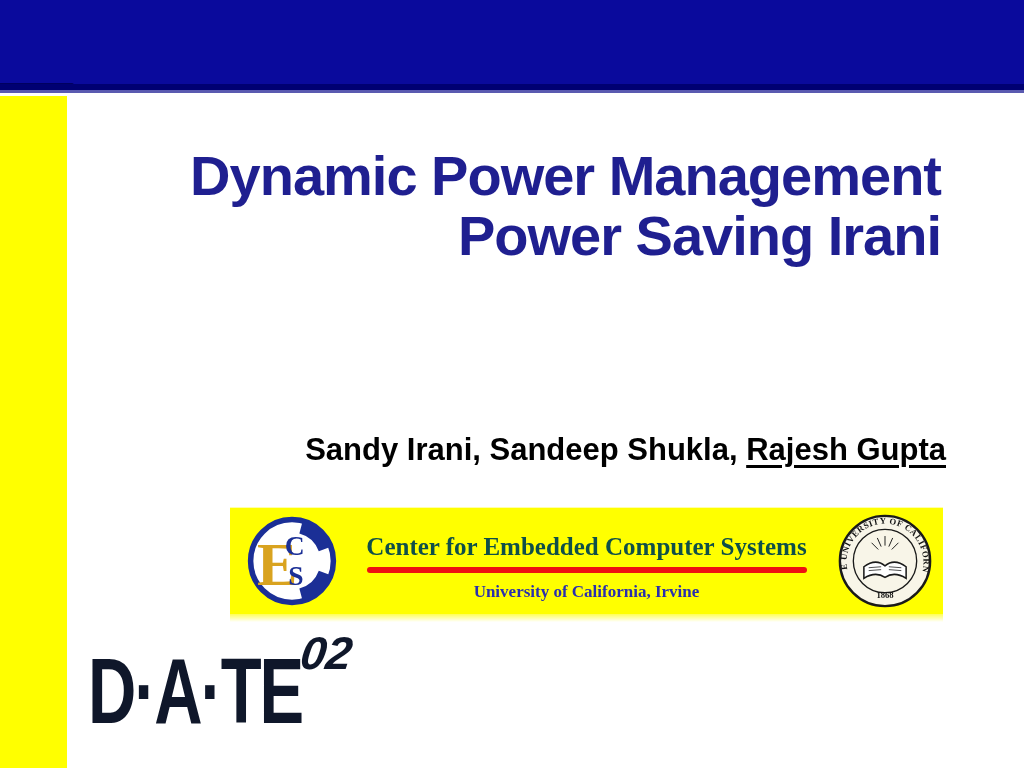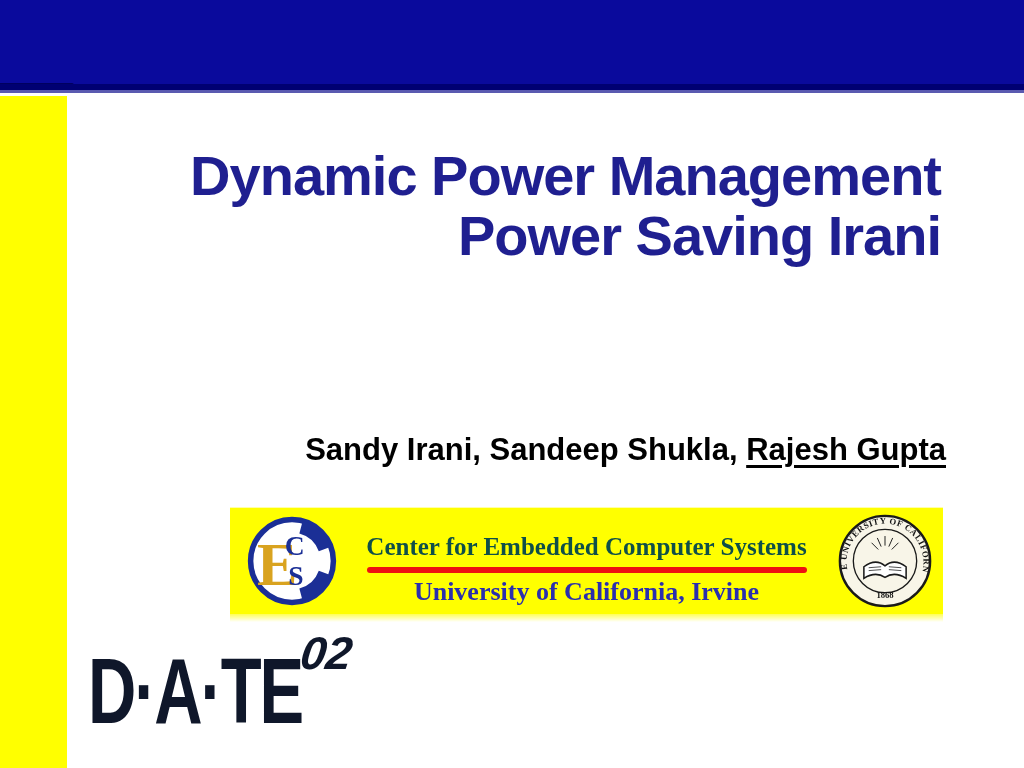--- a/index.html
+++ b/index.html
@@ -30,21 +30,21 @@
 
   
   .banner { position:absolute; left:230px; top:507px; width:713px; height:106px;
             background:#ffff00; border-top:1px solid #ffffa8; }
   .banner::after { content:""; position:absolute; left:0; right:0; bottom:-8px; height:8px;
                    background:linear-gradient(#ffff55, #ffffff); }
   .banner-text { position:absolute; left:90px; right:90px; top:12px; text-align:center;
                  font-family:"Liberation Serif", serif; font-weight:bold;margin-top:12px; }
   .banner-line1 { color:#0f4f49; font-size:25px; line-height:30px; }
   .banner-rule  { width:440px; height:6px; background:#ee1111; margin:5px auto 6px auto; border-radius:3px; }
-  .banner-line2 { color:#2a2fae; font-size:26px; line-height:26px; }
+  .banner-line2 { color:#2a2fae; font-size:17px; line-height:26px; }
 
   .cecs-logo { position:absolute; left:16px; top:7px; width:92px; height:92px; }
   .uc-seal   { position:absolute; right:10px; top:5px; width:96px; height:96px; }
 
   
   .date-logo { position:absolute; left:88px; top:645px; height:100px; color:#0f172a; }
   .date-main { display:inline-block; font-size:93px; line-height:93px; font-weight:bold;
                letter-spacing:-3px; transform:scaleX(0.72); transform-origin:left top; }
   .date-sup  { position:absolute; left:213px; top:-15px; font-size:46px; line-height:46px;
                font-weight:bold; font-style:italic; transform:skewX(-8deg); }

